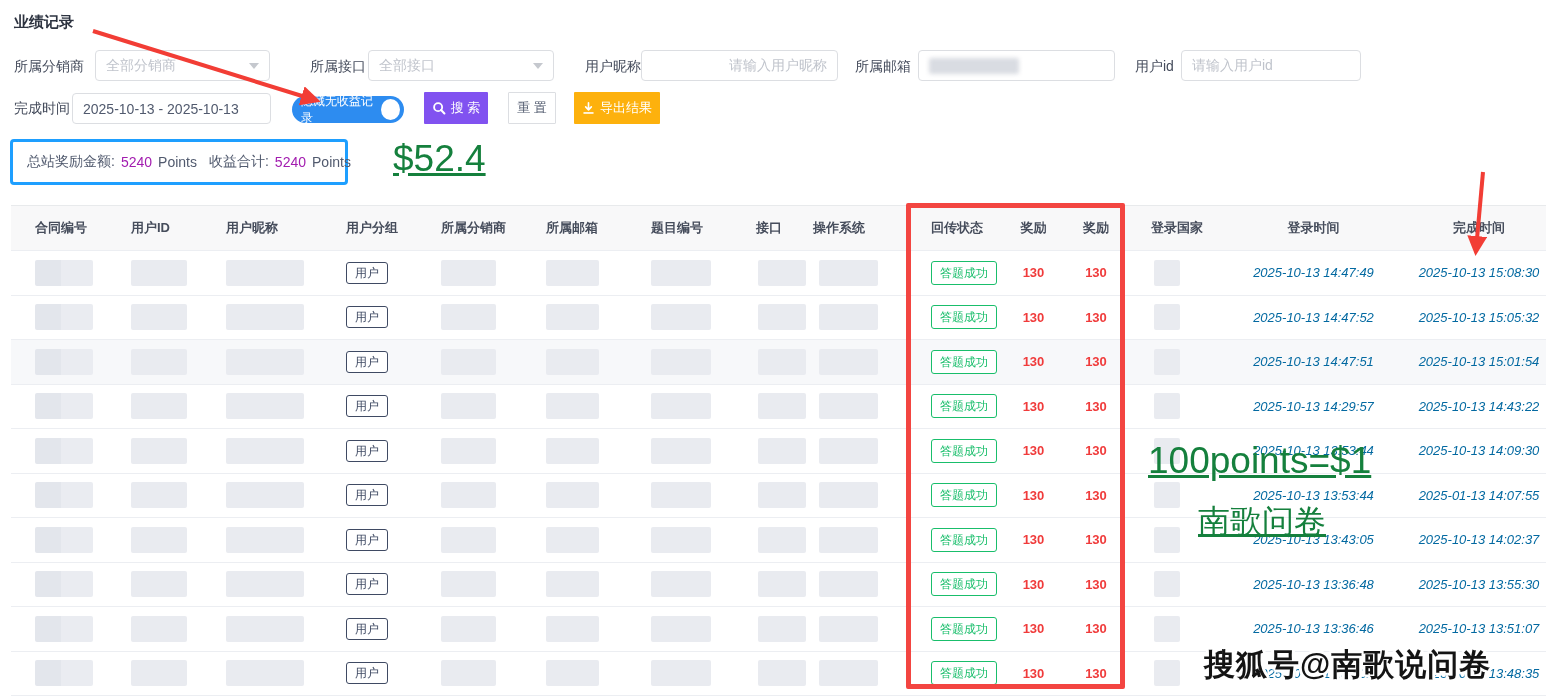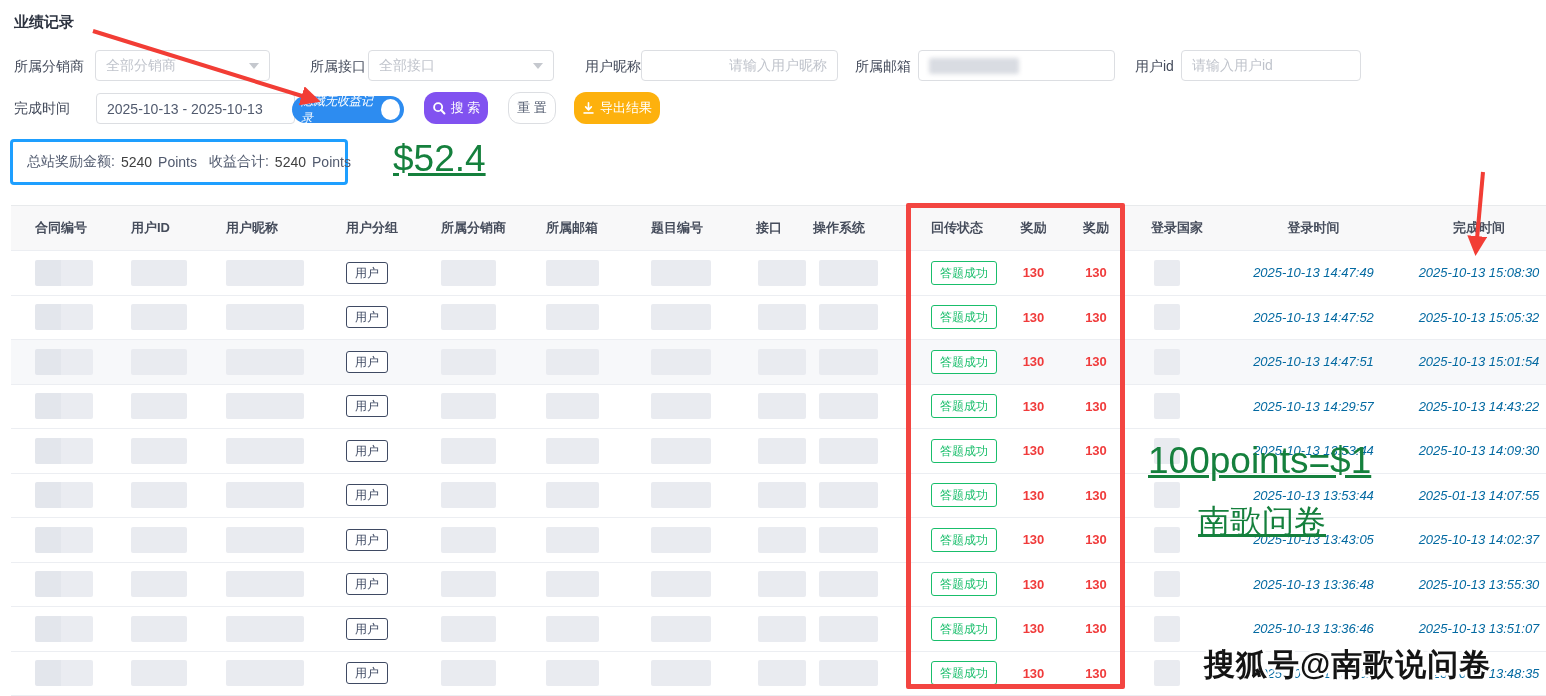--- a/index.html
+++ b/index.html
@@ -13,33 +13,33 @@
   .f-label { font-size:14px; color:#454c5c; line-height:30px; white-space:nowrap; }
   .f-box { border:1px solid #dcdee2; border-radius:4px; height:31px; background:#fff;
            display:flex; align-items:center; padding:0 10px; font-size:14px; }
   .ph { color:#c0c4cc; }
   .val { color:#515a6e; }
   .chev { margin-left:auto; width:0; height:0; border-left:5px solid transparent;
           border-right:5px solid transparent; border-top:6px solid #c5c8ce; }
 
   .toggle { left:292px; top:96px; width:112px; height:27px; border-radius:14px;
             background:#2d8cf0; color:#fff; font-size:12px; display:flex;
-            align-items:center; padding:0 4px 0 9px; cursor:pointer;font-style:italic; }
+            align-items:center; padding:0 4px 0 9px; cursor:pointer; }
   .knob { width:21px; height:21px; border-radius:50%; background:#fff; margin-left:4px; }
 
-  .btn { height:32px; border-radius:12px; font-size:13px; display:flex; align-items:center;
+  .btn { height:32px; border-radius:1px; font-size:13px; display:flex; align-items:center;
          justify-content:center; gap:5px; cursor:pointer; border:1px solid transparent; }
   .btn-search { left:424px; top:92px; width:64px; background:#8152f0; color:#fff; }
   .btn-reset  { left:508px; top:92px; width:48px; background:#fff; border-color:#dcdee2; color:#515a6e; }
   .btn-export { left:574px; top:92px; width:86px; background:#fdb10d; color:#fff; }
 
   .summary { left:10px; top:139px; width:338px; height:46px; border:3px solid #1e9fff;
              border-radius:4px; background:#fff; display:flex; align-items:center;
              padding:0 14px; font-size:14px; gap:6px; white-space:nowrap; }
-  .num-red { color:#404040; }
+  .num-red { color:#a21caf; }
 
   
   .table { left:0; top:205px; width:1546px; }
   .tr { display:grid;
     grid-template-columns:105px 95px 120px 95px 105px 105px 105px 60px 115px 95px 60px 65px 90px 175px 156px;
     align-items:center; height:44.5px; border-bottom:1px solid #eceef2; font-size:13px;margin-left:11px; }
   .thead { height:46px; background:#f8f8f9; border-top:1px solid #e8eaec;
            font-weight:bold; color:#464d5c; }
   .hl { background:#f7f8fa; }
   .c { padding-left:15px; }
@@ -100,21 +100,21 @@
 <div class="abs f-box" style="left:918px;top:50px;width:197px;">
   <span class="blur-chip"></span>
 </div>
 
 <div class="abs f-label" style="left:1135px;top:51px;">用户id</div>
 <div class="abs f-box" style="left:1181px;top:50px;width:180px;">
   <span class="ph">请输入用户id</span>
 </div>
 
 <div class="abs f-label" style="left:14px;top:93px;">完成时间</div>
-<div class="abs f-box" style="left:72px;top:93px;width:199px;margin-left:24px;">
+<div class="abs f-box" style="left:72px;top:93px;width:199px;">
   <span class="val">2025-10-13 - 2025-10-13</span>
 </div>
 
 <div class="abs toggle">
   <span>隐藏无收益记录</span>
   <span class="knob"></span>
 </div>
 
 <div class="abs btn btn-search">
   <svg width="14" height="14" viewBox="0 0 16 16">

